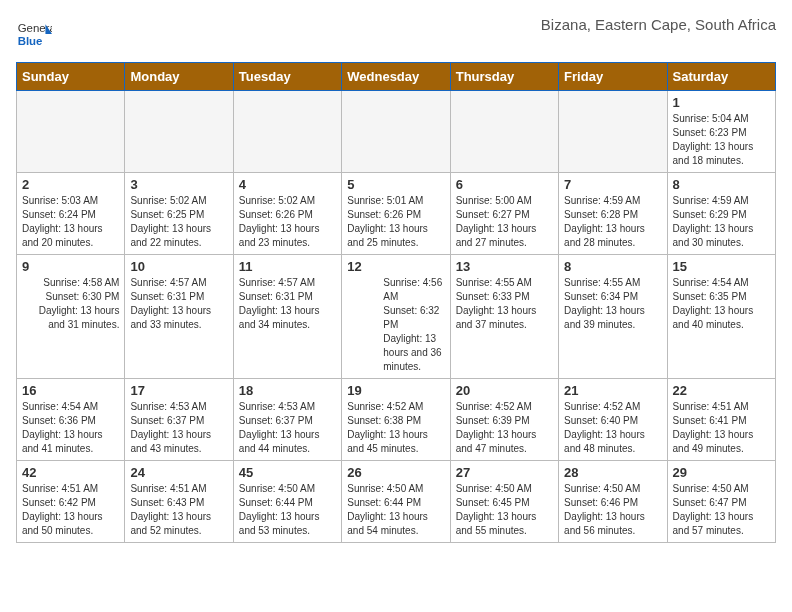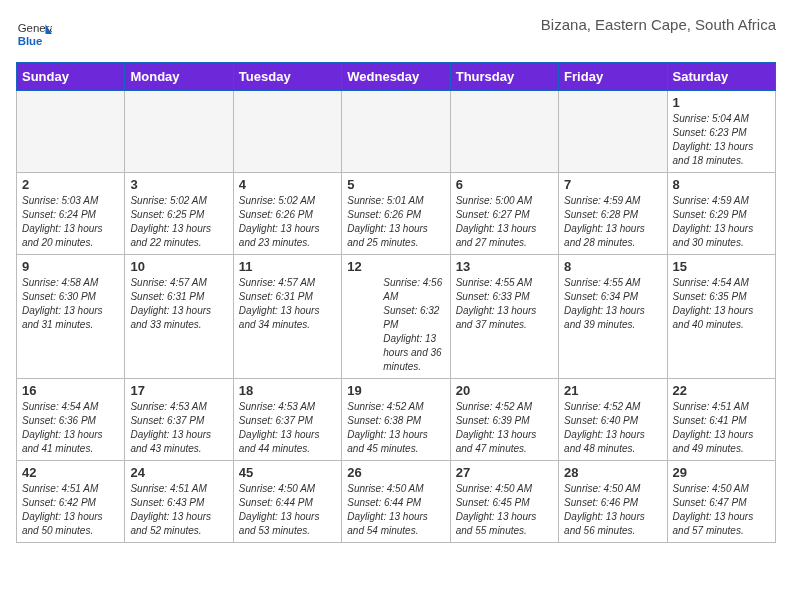--- a/index.html
+++ b/index.html
@@ -36,21 +36,21 @@
     .location-title {
       font-size: 15px;
       color: #555;
     }
     .calendar {
       width: 100%;
       border-collapse: collapse;
       border: 1px solid #bbb;
     }
     .calendar th {
-      background: #6d28d9;
+      background: #a16207;
       color: #fff;
       font-size: 13px;
       font-weight: bold;
       padding: 6px 5px;
       text-align: left;
       border: 1px solid #1565c0;
     }
     .calendar td {
       vertical-align: top;
       border: 1px solid #bbb;
@@ -67,21 +67,20 @@
     .day-number {
       font-size: 13px;
       font-weight: bold;
       color: #333;
       margin-bottom: 2px;
     }
     .day-info {
       font-size: 10px;
       color: #333;
       line-height: 1.4;
-      font-style: italic;
     }
   </style>
 </head>
 <body>
 
 <div class="header-area">
   <div class="logo">
     <svg class="logo-icon" viewBox="0 0 44 44">
       <text x="2" y="20" font-size="14" font-family="Arial" fill="#333" font-weight="normal">General</text>
       <text x="2" y="35" font-size="14" font-family="Arial" fill="#1565c0" font-weight="bold">Blue</text>
@@ -160,21 +159,21 @@
         <td>
           <div class="day-number">8</div>
           <div class="day-info" style="white-space: pre-line;">Sunrise: 4:59 AM
 Sunset: 6:29 PM
 Daylight: 13 hours and 30 minutes.</div>
         </td>
       </tr>
       <tr>
         <td>
           <div class="day-number">9</div>
-          <div class="day-info" style="white-space: pre-line;">Sunrise: 4:58 AM
+          <div class="day-info" style="white-space: pre-line; text-align: right;">Sunrise: 4:58 AM
 Sunset: 6:30 PM
 Daylight: 13 hours and 31 minutes.</div>
         </td>
         <td>
           <div class="day-number">10</div>
           <div class="day-info" style="white-space: pre-line;">Sunrise: 4:57 AM
 Sunset: 6:31 PM
 Daylight: 13 hours and 33 minutes.</div>
         </td>
         <td>

